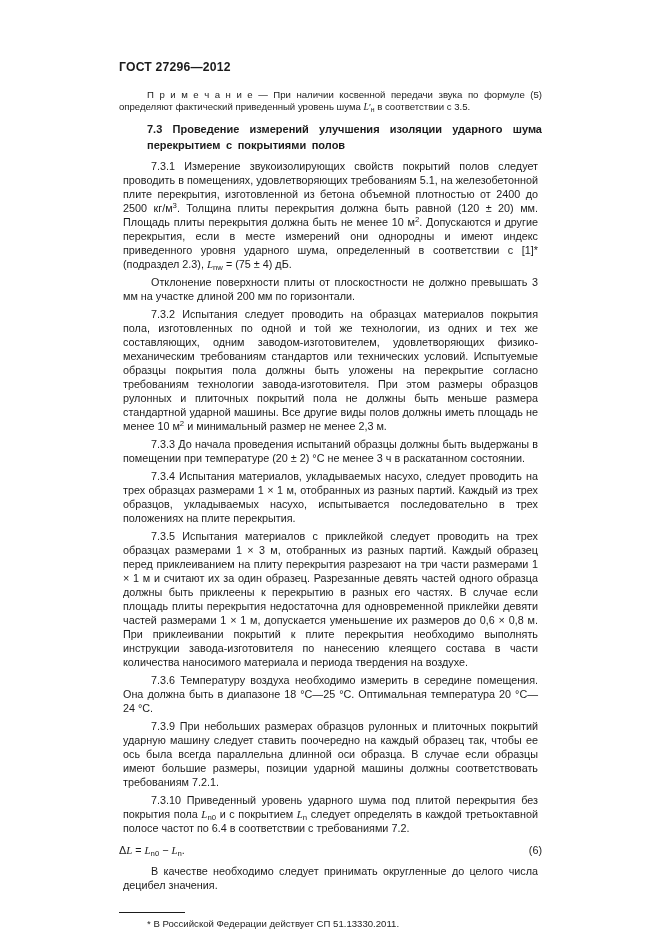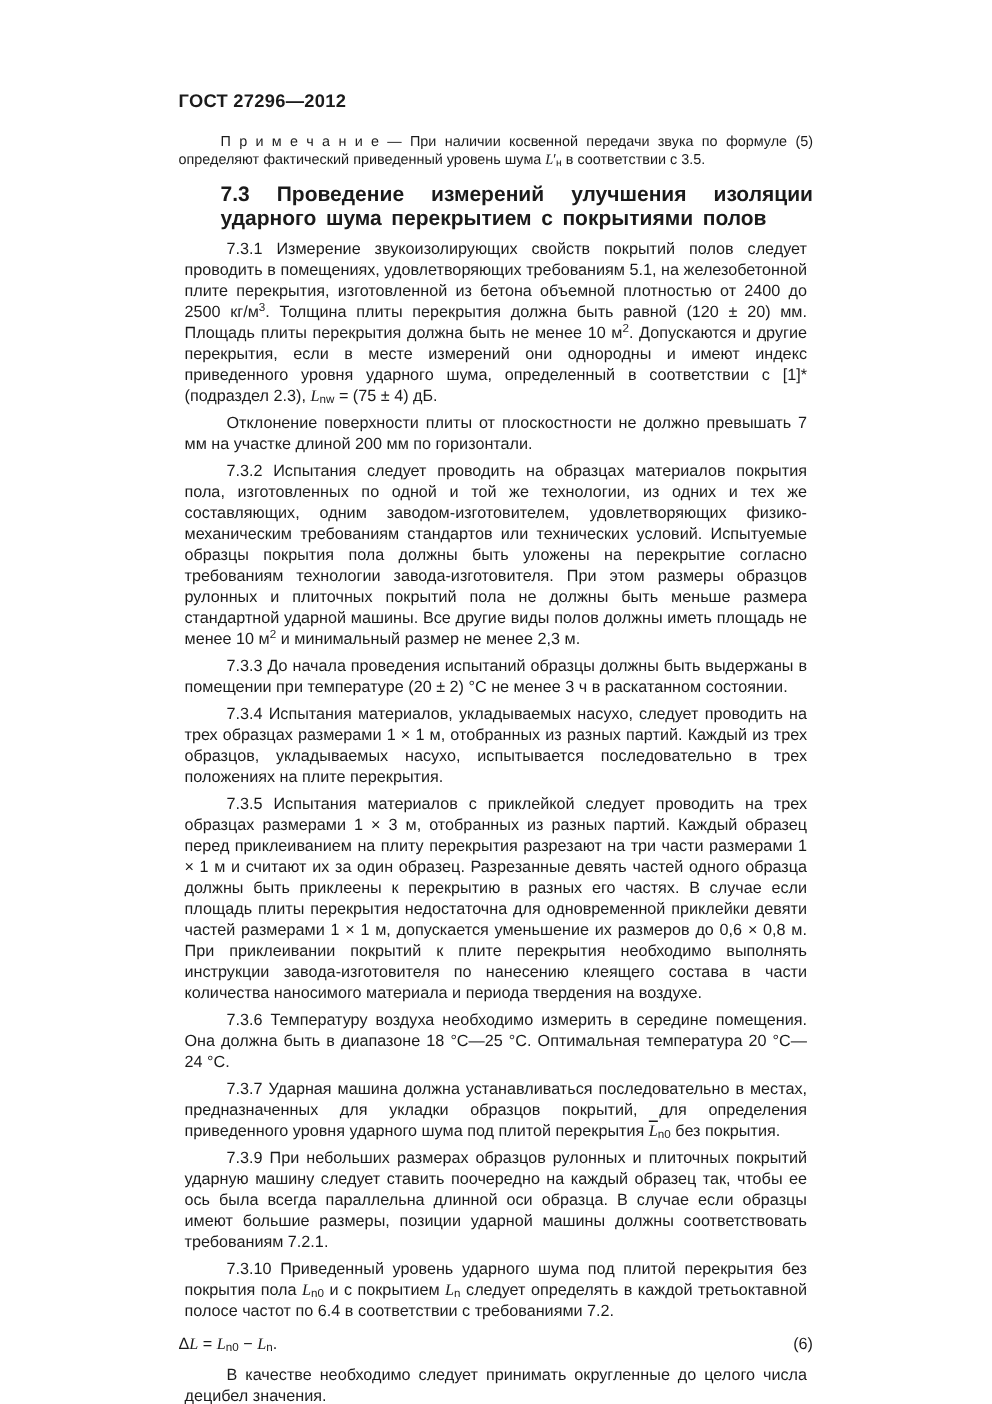--- a/index.html
+++ b/index.html
@@ -28,21 +28,21 @@
     letter-spacing: 0.2px;
   }
   .note {
     font-size: 9.6px;
     line-height: 12.2px;
     text-align: justify;
     text-indent: 28px;
     margin-bottom: 9px;
   }
   .section-heading {
-    font-size: 14px;
+    font-size: 11px;
     font-weight: bold;
     line-height: 15.5px;
     margin: 8px 0 6px 0;
     padding-left: 28px;
     text-align: justify;
     word-spacing: 2.5px;
   }
   .para {
     margin: 4px;
     text-indent: 28px;
@@ -97,27 +97,26 @@
 
 <div class="page">
 
   <div class="doc-number">ГОСТ 27296—2012</div>
 
   <div class="note">П р и м е ч а н и е — При наличии косвенной передачи звука по формуле (5) определяют фактический приведенный уровень шума <i>L</i>′<sub>н</sub> в соответствии с 3.5.</div>
 
   <div class="section-heading">7.3 Проведение измерений улучшения изоляции ударного шума перекрытием с покрытиями полов</div>
 
   <p class="para">7.3.1 Измерение звукоизолирующих свойств покрытий полов следует проводить в помещениях, удовлетворяющих требованиям 5.1, на железобетонной плите перекрытия, изготовленной из бетона объемной плотностью от 2400 до 2500 кг/м<sup>3</sup>. Толщина плиты перекрытия должна быть равной (120 ± 20) мм. Площадь плиты перекрытия должна быть не менее 10 м<sup>2</sup>. Допускаются и другие перекрытия, если в месте измерений они однородны и имеют индекс приведенного уровня ударного шума, определенный в соответствии с [1]* (подраздел 2.3), <i>L</i><sub>nw</sub> = (75 ± 4) дБ.</p>
-  <p class="para">Отклонение поверхности плиты от плоскостности не должно превышать 7 мм на участке длиной 200 мм по горизонтали.</p>
+  <p class="para">Отклонение поверхности плиты от плоскостности не должно превышать 3 мм на участке длиной 200 мм по горизонтали.</p>
   <p class="para">7.3.2 Испытания следует проводить на образцах материалов покрытия пола, изготовленных по одной и той же технологии, из одних и тех же составляющих, одним заводом-изготовителем, удовлетворяющих физико-механическим требованиям стандартов или технических условий. Испытуемые образцы покрытия пола должны быть уложены на перекрытие согласно требованиям технологии завода-изготовителя. При этом размеры образцов рулонных и плиточных покрытий пола не должны быть меньше размера стандартной ударной машины. Все другие виды полов должны иметь площадь не менее 10 м<sup>2</sup> и минимальный размер не менее 2,3 м.</p>
   <p class="para">7.3.3 До начала проведения испытаний образцы должны быть выдержаны в помещении при температуре (20 ± 2) °С не менее 3 ч в раскатанном состоянии.</p>
   <p class="para">7.3.4 Испытания материалов, укладываемых насухо, следует проводить на трех образцах размерами 1 × 1 м, отобранных из разных партий. Каждый из трех образцов, укладываемых насухо, испытывается последовательно в трех положениях на плите перекрытия.</p>
   <p class="para">7.3.5 Испытания материалов с приклейкой следует проводить на трех образцах размерами 1 × 3 м, отобранных из разных партий. Каждый образец перед приклеиванием на плиту перекрытия разрезают на три части размерами 1 × 1 м и считают их за один образец. Разрезанные девять частей одного образца должны быть приклеены к перекрытию в разных его частях. В случае если площадь плиты перекрытия недостаточна для одновременной приклейки девяти частей размерами 1 × 1 м, допускается уменьшение их размеров до 0,6 × 0,8 м. При приклеивании покрытий к плите перекрытия необходимо выполнять инструкции завода-изготовителя по нанесению клеящего состава в части количества наносимого материала и периода твердения на воздухе.</p>
   <p class="para">7.3.6 Температуру воздуха необходимо измерить в середине помещения. Она должна быть в диапазоне 18 °С—25 °С. Оптимальная температура 20 °С—24 °С.</p>
-  <p class="para">7.3.7 Ударная машина должна устанавливаться последовательно в местах, предназначенных для укладки образцов покрытий, для определения приведенного уровня ударного шума под плитой перекрытия <span class="ovl">L</span><sub>n0</sub> без покрытия.</p>
   <p class="para">7.3.9 При небольших размерах образцов рулонных и плиточных покрытий ударную машину следует ставить поочередно на каждый образец так, чтобы ее ось была всегда параллельна длинной оси образца. В случае если образцы имеют большие размеры, позиции ударной машины должны соответствовать требованиям 7.2.1.</p>
   <p class="para">7.3.10 Приведенный уровень ударного шума под плитой перекрытия без покрытия пола <i>L</i><sub>n0</sub> и с покрытием <i>L</i><sub>n</sub> следует определять в каждой третьоктавной полосе частот по 6.4 в соответствии с требованиями 7.2.</p>
 
   <div class="formula-row">
     <span class="formula">Δ<i>L</i> = <i>L</i><sub>n0</sub> − <i>L</i><sub>n</sub>.</span>
     <span class="formula-number">(6)</span>
   </div>
 
   <p class="para">В качестве необходимо следует принимать округленные до целого числа децибел значения.</p>
 

